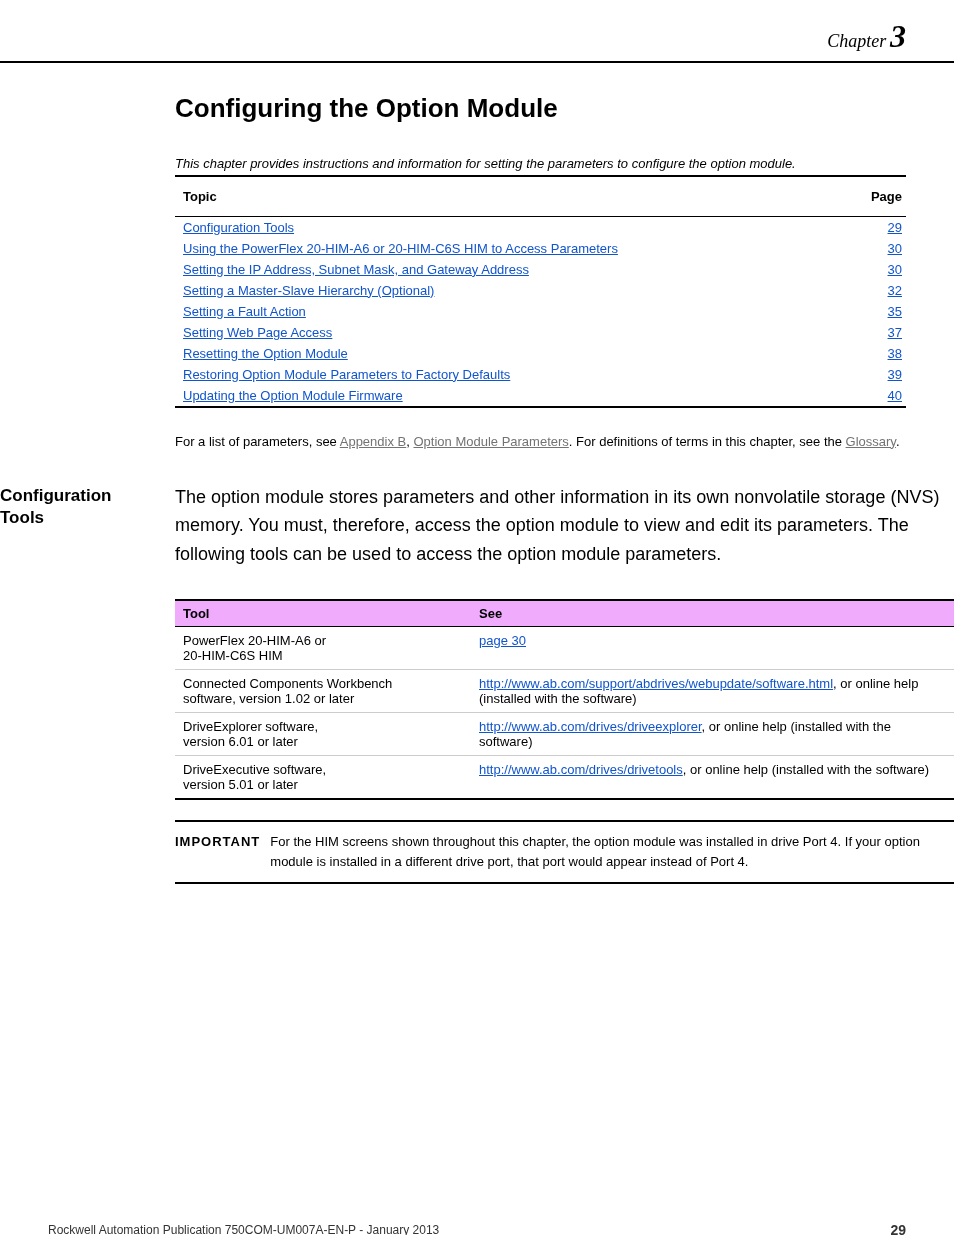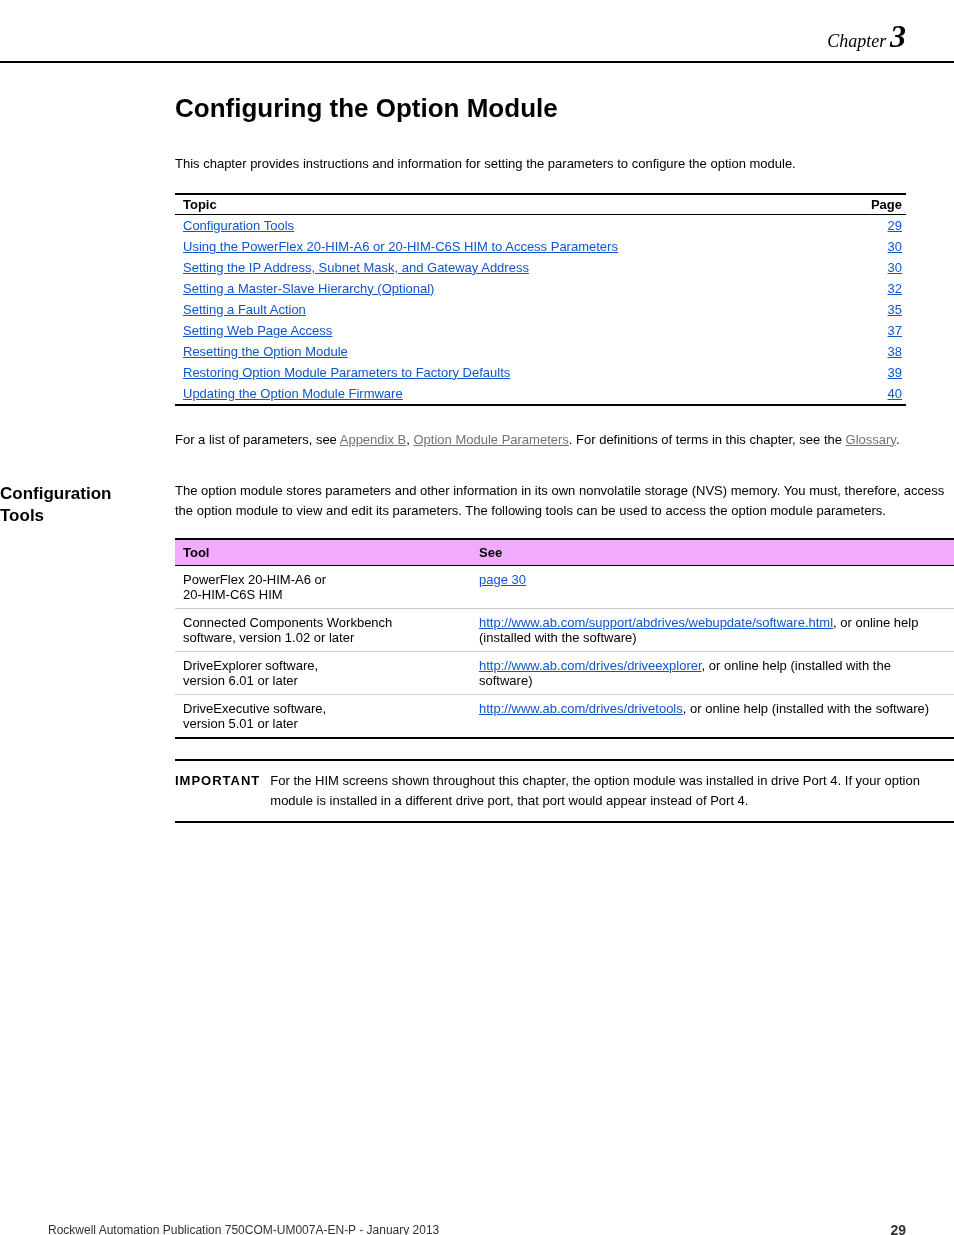--- a/index.html
+++ b/index.html
@@ -50,35 +50,35 @@
     .page-title {
       font-size: 26px;
       font-weight: bold;
       margin-bottom: 30px;
       font-family: Arial, sans-serif;
     }
 
     .intro-text {
       font-size: 13px;
       line-height: 1.6;
-      margin-bottom: 18px;
+      font-style: italic;
     }
 
     
     .toc-table {
       width: 100%;
       border-collapse: collapse;
       margin-bottom: 24px;
       font-size: 13px;
     }
     .toc-table th {
       font-weight: bold;
       border-top: 2px solid #000;
       border-bottom: 1px solid #000;
-      padding: 2px 8px;
+      padding: 12px 8px;
       text-align: left;
     }
     .toc-table th.page-col {
       text-align: right;
       padding-right: 4px;
     }
     .toc-table td {
       padding: 3px 8px;
       border-bottom: none;
     }
@@ -120,23 +120,23 @@
     .section-sidebar-title {
       font-size: 17px;
       font-weight: bold;
       line-height: 1.3;
     }
     .section-content {
       flex: 1;
     }
 
     .section-intro {
-      font-size: 13px;
+      font-size: 18px;
       line-height: 1.6;
-      margin-bottom: 16px;
+      margin-bottom: 30px;
     }
 
     
     .tool-table {
       width: 100%;
       border-collapse: collapse;
       font-size: 13px;
       margin-bottom: 20px;
     }
     .tool-table th {

